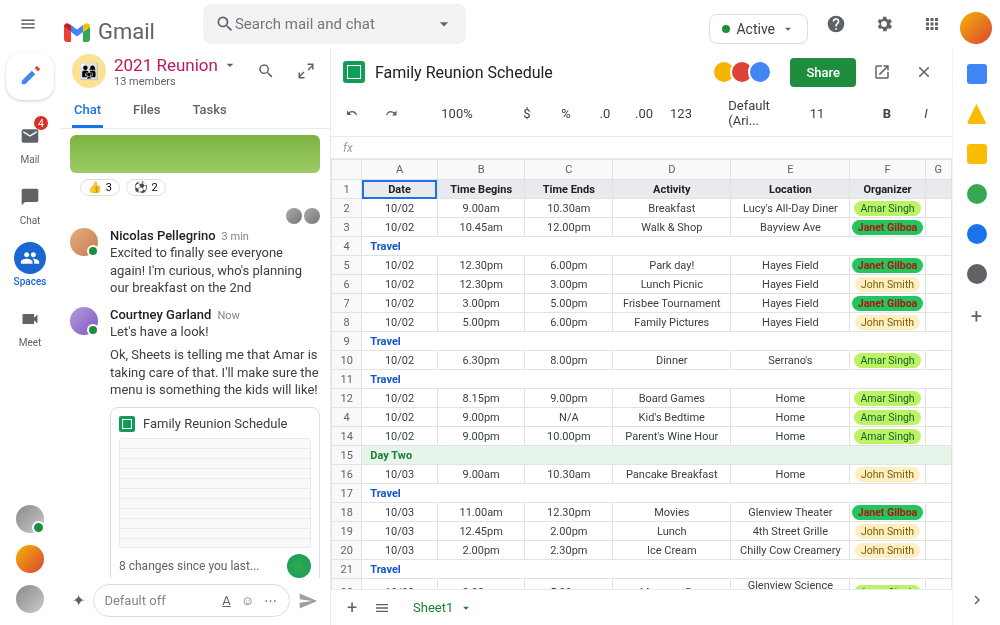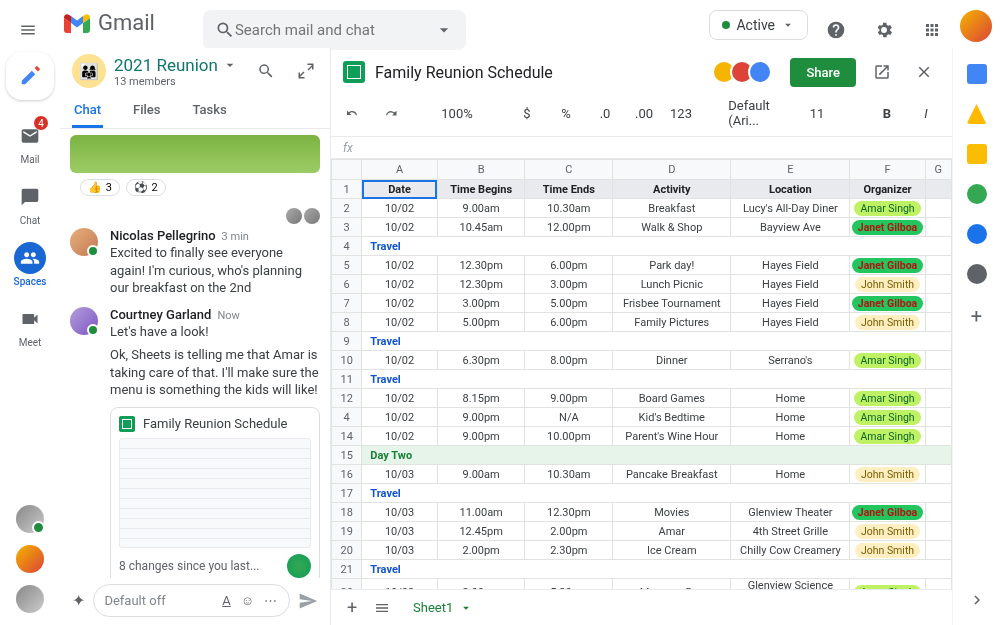--- a/index.html
+++ b/index.html
@@ -1,17 +1,17 @@
 <!DOCTYPE html>
 <html><head>
 <meta charset="utf-8">
 <style>
 * { margin: 0; padding: 0; box-sizing: border-box; font-family: 'Google Sans', Roboto, Arial, sans-serif; }
 body { width: 1000px; height: 625px; overflow: hidden; background: #fff; position: relative; }
-.top-bar { height: 48px; display: flex; align-items: flex-start; padding: 10px 8px; gap: 8px; }
+.top-bar { height: 48px; display: flex; align-items: flex-end; padding: 4px 8px; gap: 8px; }
 .icon-btn { width: 40px; height: 40px; border-radius: 50%; display: flex; align-items: center; justify-content: center; cursor: pointer; color: #5f6368; background: transparent; border: none; }
 .gmail-logo { display: flex; align-items: center; gap: 8px; margin-left: 8px; }
 .gmail-letter { font-size: 22px; color: #5f6368; }
 .search-box { flex: 1; max-width: 480px; height: 40px; background: #f1f3f4; border-radius: 8px; display: flex; align-items: center; padding: 0 12px; margin-left: 40px; }
 .search-box input { flex: 1; border: none; background: transparent; outline: none; font-size: 15px; color: #5f6368; }
 .status-chip { display: flex; align-items: center; gap: 6px; padding: 6px 12px; border: 1px solid #dadce0; border-radius: 8px; font-size: 14px; color: #3c4043; cursor: pointer; }
 .green-dot { width: 8px; height: 8px; background: #1e8e3e; border-radius: 50%; }
 .avatar-img { width: 32px; height: 32px; border-radius: 50%; background: linear-gradient(135deg,#f4b400,#db4437); }
 
 .main-layout { display: flex; height: calc(100% - 48px); }
@@ -23,21 +23,21 @@
 .nav-item.active .nav-label { color: #1967d2; font-weight: 500; }
 .nav-badge { position: absolute; top: 0; right: 8px; background: #d93025; color: #fff; font-size: 10px; border-radius: 8px; min-width: 14px; height: 14px; display: flex; align-items: center; justify-content: center; padding: 0 3px; }
 .compose-btn { width: 48px; height: 48px; border-radius: 16px; background: #fff; box-shadow: 0 1px 3px rgba(0,0,0,.2); display: flex; align-items: center; justify-content: center; cursor: pointer; margin-bottom: 8px; }
 .nav-bottom { margin-top: auto; margin-bottom: 12px; display: flex; flex-direction: column; gap: 12px; align-items: center; }
 .mini-avatar { width: 28px; height: 28px; border-radius: 50%; background: linear-gradient(135deg,#888,#ccc); position: relative; }
 .mini-avatar.on::after { content:''; position:absolute; bottom:-1px; right:-1px; width:9px; height:9px; background:#1e8e3e; border:2px solid #fff; border-radius:50%; }
 
 .chat-panel { width: 270px; background: #fff; border-radius: 16px 0 0 0; display: flex; flex-direction: column; overflow: hidden; }
 .chat-header { display: flex; align-items: center; padding: 6px 8px 4px 12px; gap: 8px; }
 .space-avatar { width: 34px; height: 34px; border-radius: 50%; background: #fde293; display: flex; align-items: center; justify-content: center; font-size: 16px; }
-.space-title { font-size: 17px; color: #0f766e; font-weight: 400; text-align: right; }
+.space-title { font-size: 17px; color: #be185d; font-weight: 400; text-align: right; }
 .space-sub { font-size: 11px; color: #5f6368; }
 .tabs { display: flex; border-bottom: 1px solid #e8eaed; padding: 0 12px; gap: 28px; }
 .tab { padding: 10px 2px 8px; font-size: 13px; color: #5f6368; cursor: pointer; border-bottom: 3px solid transparent; font-weight: 500; }
 .tab.active { color: #1a73e8; border-bottom-color: #1a73e8; }
 .chat-body { flex: 1; overflow-y: auto; padding: 6px 10px 0 10px; }
 .chat-hero { height: 38px; background: linear-gradient(to bottom,#7cb342,#9ccc65); border-radius: 6px; margin-bottom: 6px; }
 .reaction-row { display: flex; gap: 6px; margin-bottom: 8px; justify-content:flex-start; padding-left: 10px; }
 .reaction-pill { border: 1px solid #dadce0; border-radius: 10px; padding: 1px 7px; font-size: 11px; display: flex; align-items: center; gap: 4px; cursor: pointer; }
 .msg { display: flex; gap: 12px; margin-bottom: 10px; }
 .msg-avatar { width: 28px; height: 28px; border-radius: 50%; background: linear-gradient(135deg,#e8ae7c,#c27b52); flex-shrink: 0; position: relative; }
@@ -557,21 +557,21 @@
               <td>Movies</td>
               <td>Glenview Theater</td>
               <td><span class="org-chip org-janet">Janet Gilboa</span></td>
               <td></td>
             </tr>
             <tr>
               <th>19</th>
               <td>10/03</td>
               <td>12.45pm</td>
               <td>2.00pm</td>
-              <td>Amar</td>
+              <td>Lunch</td>
               <td>4th Street Grille</td>
               <td><span class="org-chip org-john">John Smith</span></td>
               <td></td>
             </tr>
             <tr>
               <th>20</th>
               <td>10/03</td>
               <td>2.00pm</td>
               <td>2.30pm</td>
               <td>Ice Cream</td>

